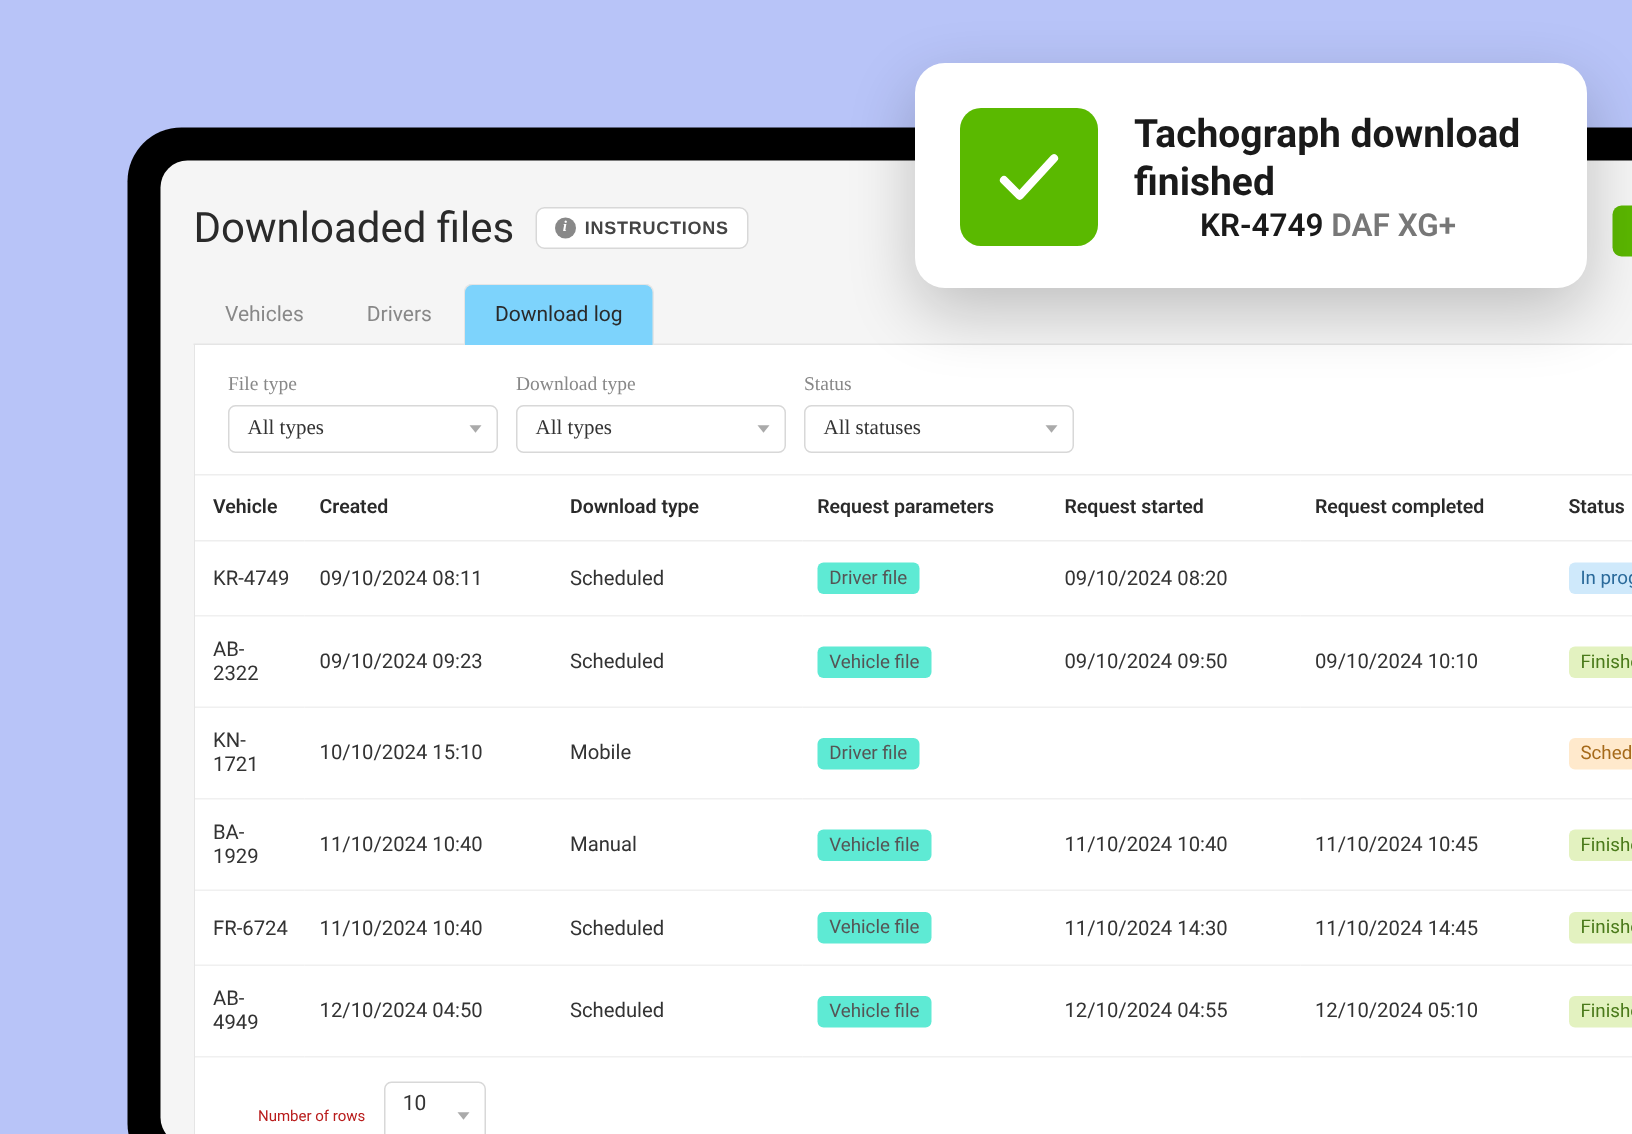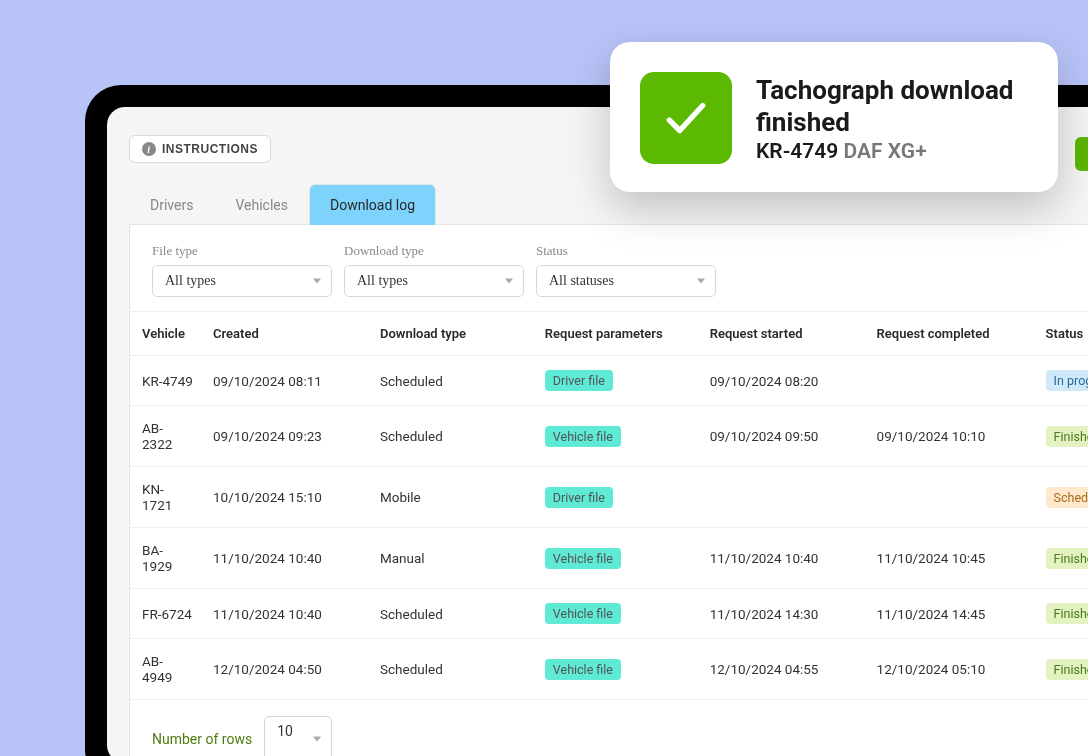--- a/index.html
+++ b/index.html
@@ -183,21 +183,21 @@
 }
 .status-inprogress { background: #cfe9fb; color: #2a6a9a; }
 .status-finished { background: #e3f2c0; color: #4a7a1a; }
 .status-scheduled { background: #ffe9cc; color: #a66a1a; }
 .footer-row {
   display: flex;
   align-items: center;
   gap: 12px;
   padding: 16px 22px;
 }
-.footer-label { font-size: 14px; color: #4d7c0f; }
+.footer-label { font-size: 10px; color: #b91c1c; margin-left: 20px; }
 .select.small { min-width: 68px; padding: 6px 28px 22px 12px; }
 
 
 .toast {
   position: absolute;
   right: 30px;
   top: 42px;
   width: 448px;
   background: #fff;
   border-radius: 20px;
@@ -223,51 +223,53 @@
 .toast-title {
   font-size: 26px;
   font-weight: 700;
   color: #1a1a1a;
   line-height: 1.25;
 }
 .toast-sub {
   font-size: 21px;
   font-weight: 600;
   color: #777;
+  margin-left: 44px;
 }
 .toast-sub .plate { color: #1a1a1a; }
 
 
 .col-vehicle{width:70px}
 .col-created{width:160px}
 .col-dtype{width:158px}
 .col-params{width:158px}
 .col-started{width:160px}
 .col-completed{width:162px}
 .col-status{width:100px}
 </style>
 </head>
 <body>
 
 <div class="tablet-frame">
   <div class="screen">
     <div class="content">
 
       <div class="title-row">
+        <h1 class="page-title">Downloaded files</h1>
         <button class="instructions-btn">
           <span class="info-icon">i</span>
           <span>INSTRUCTIONS</span>
         </button>
       </div>
 
       <button class="download-btn">DOWNLOAD</button>
 
       <div class="tabs">
+        <div class="tab">Vehicles</div>
         <div class="tab">Drivers</div>
-        <div class="tab">Vehicles</div>
         <div class="tab active">Download log</div>
       </div>
 
       <div class="panel">
         <div class="filters">
           <div class="filter">
             <span class="filter-label">File type</span>
             <div class="select">
               <span>All types</span>
               <span class="caret"></span>

